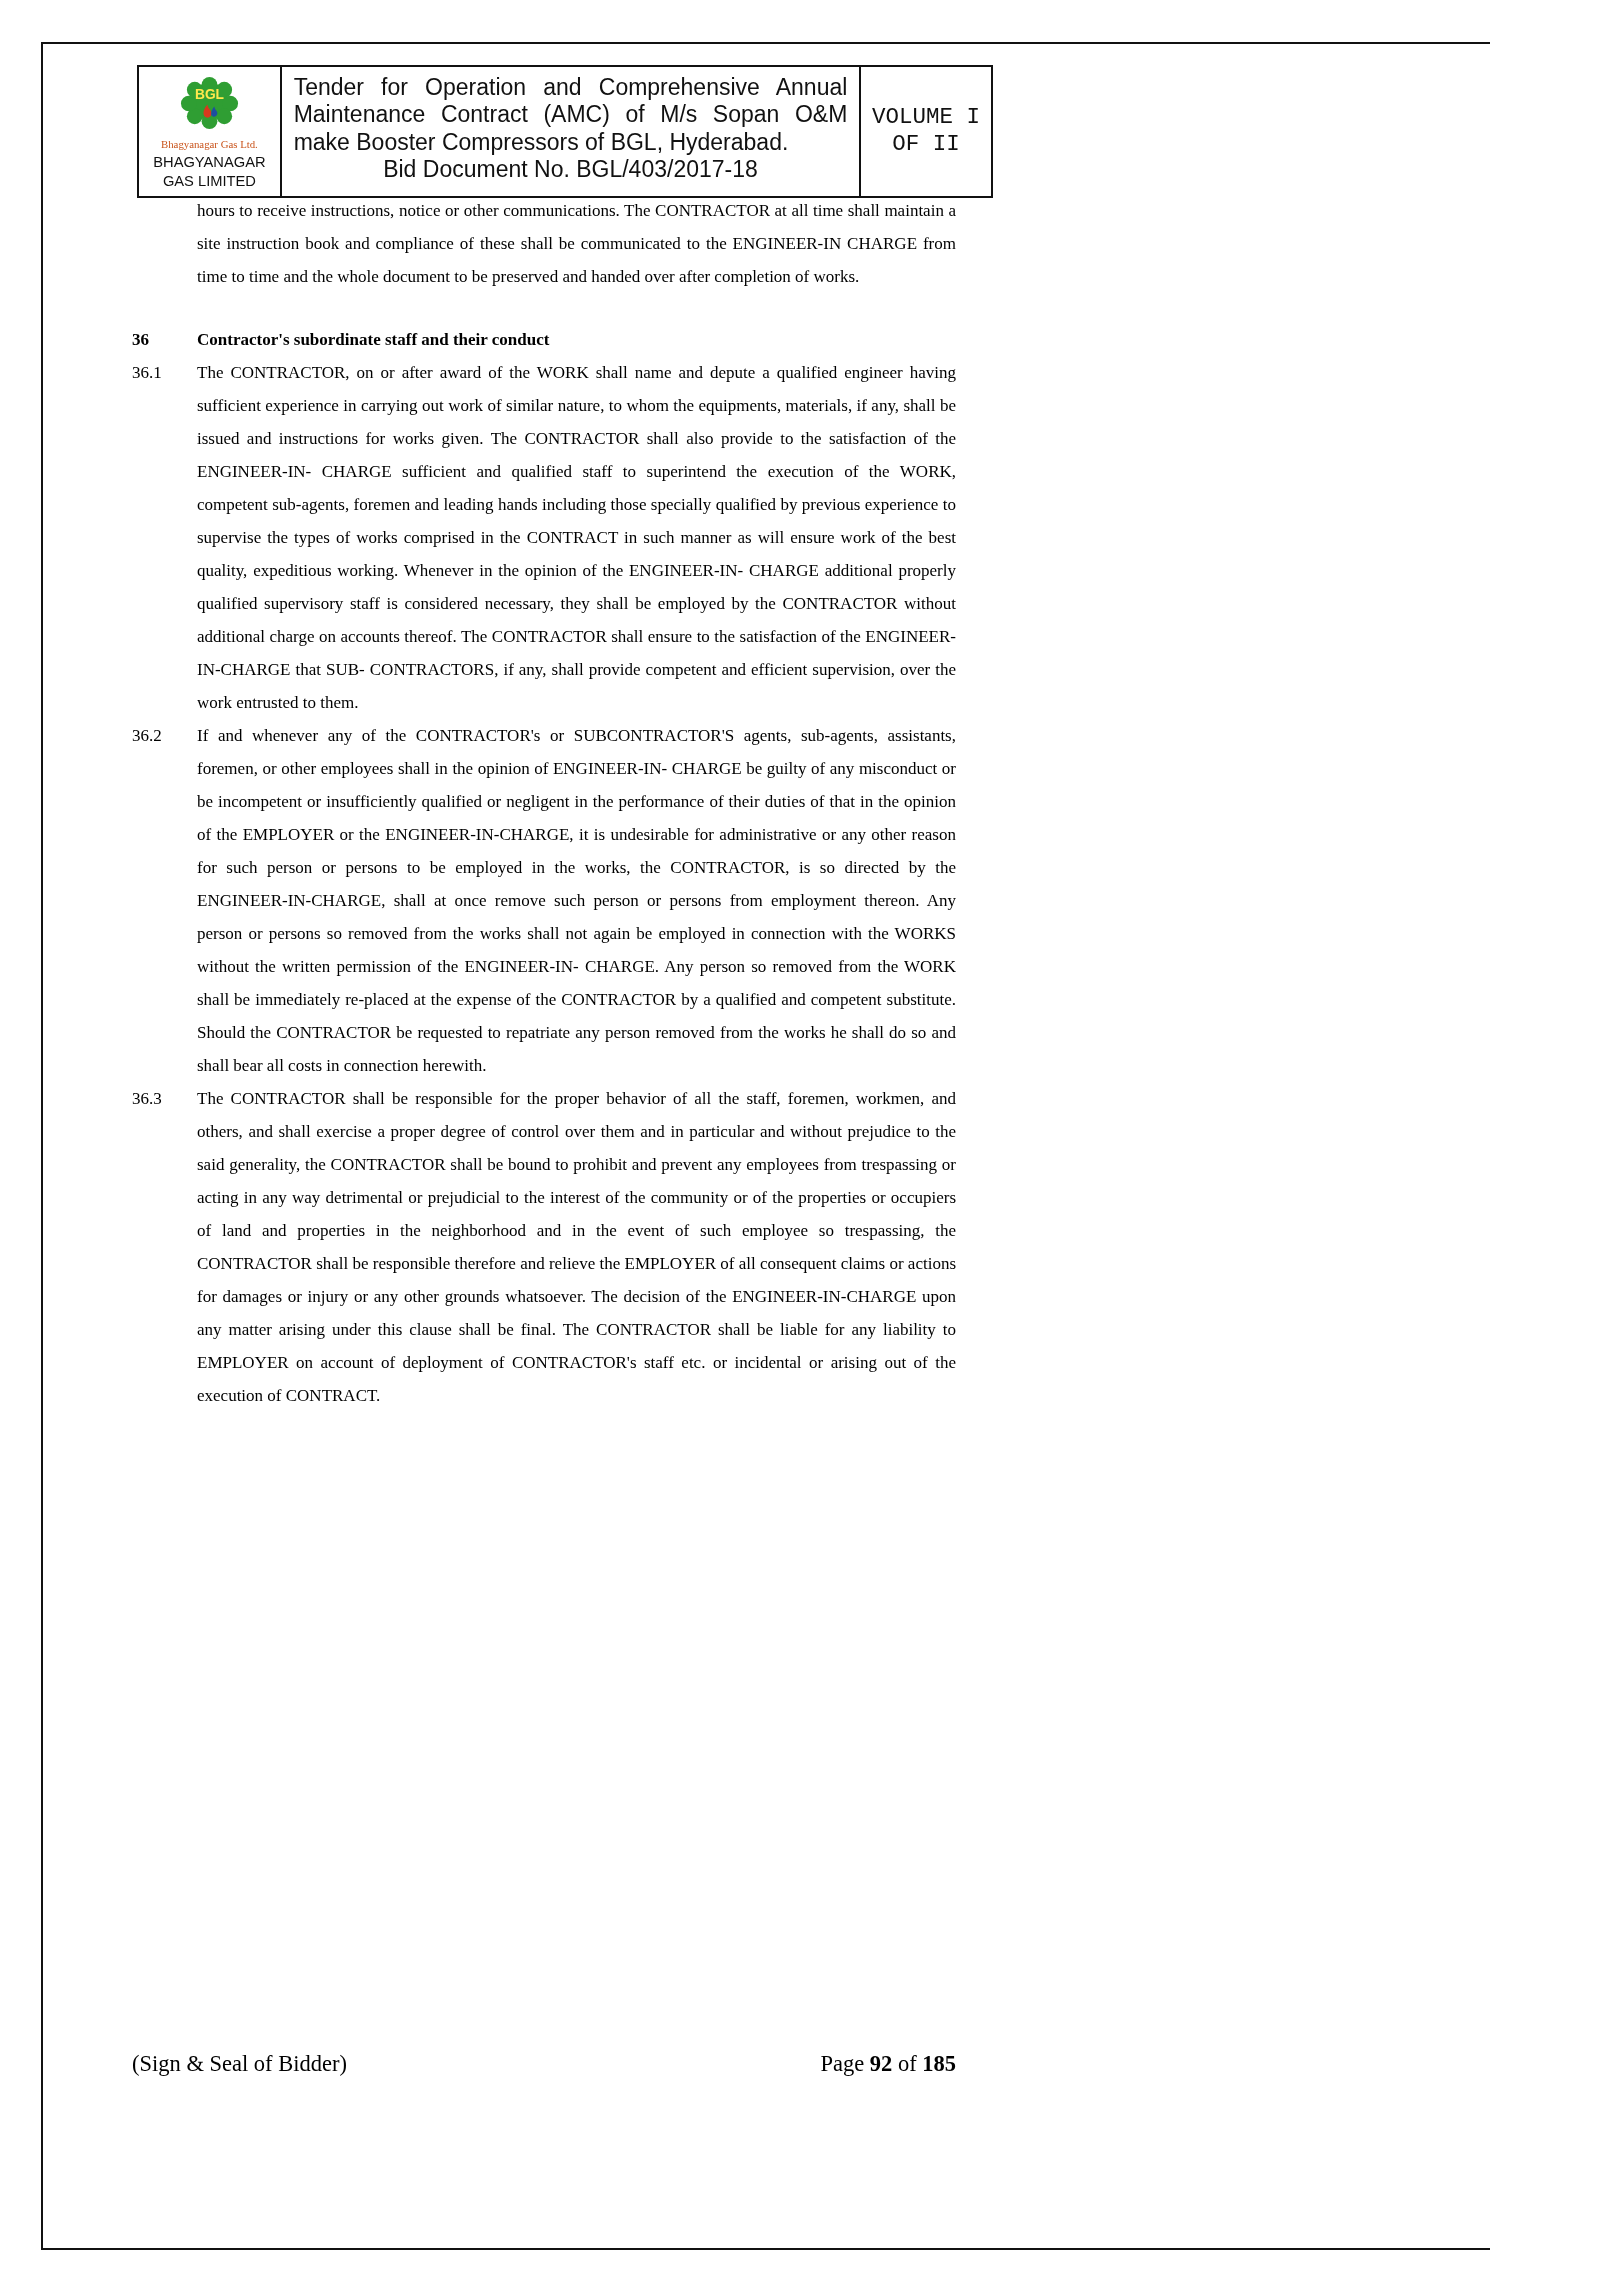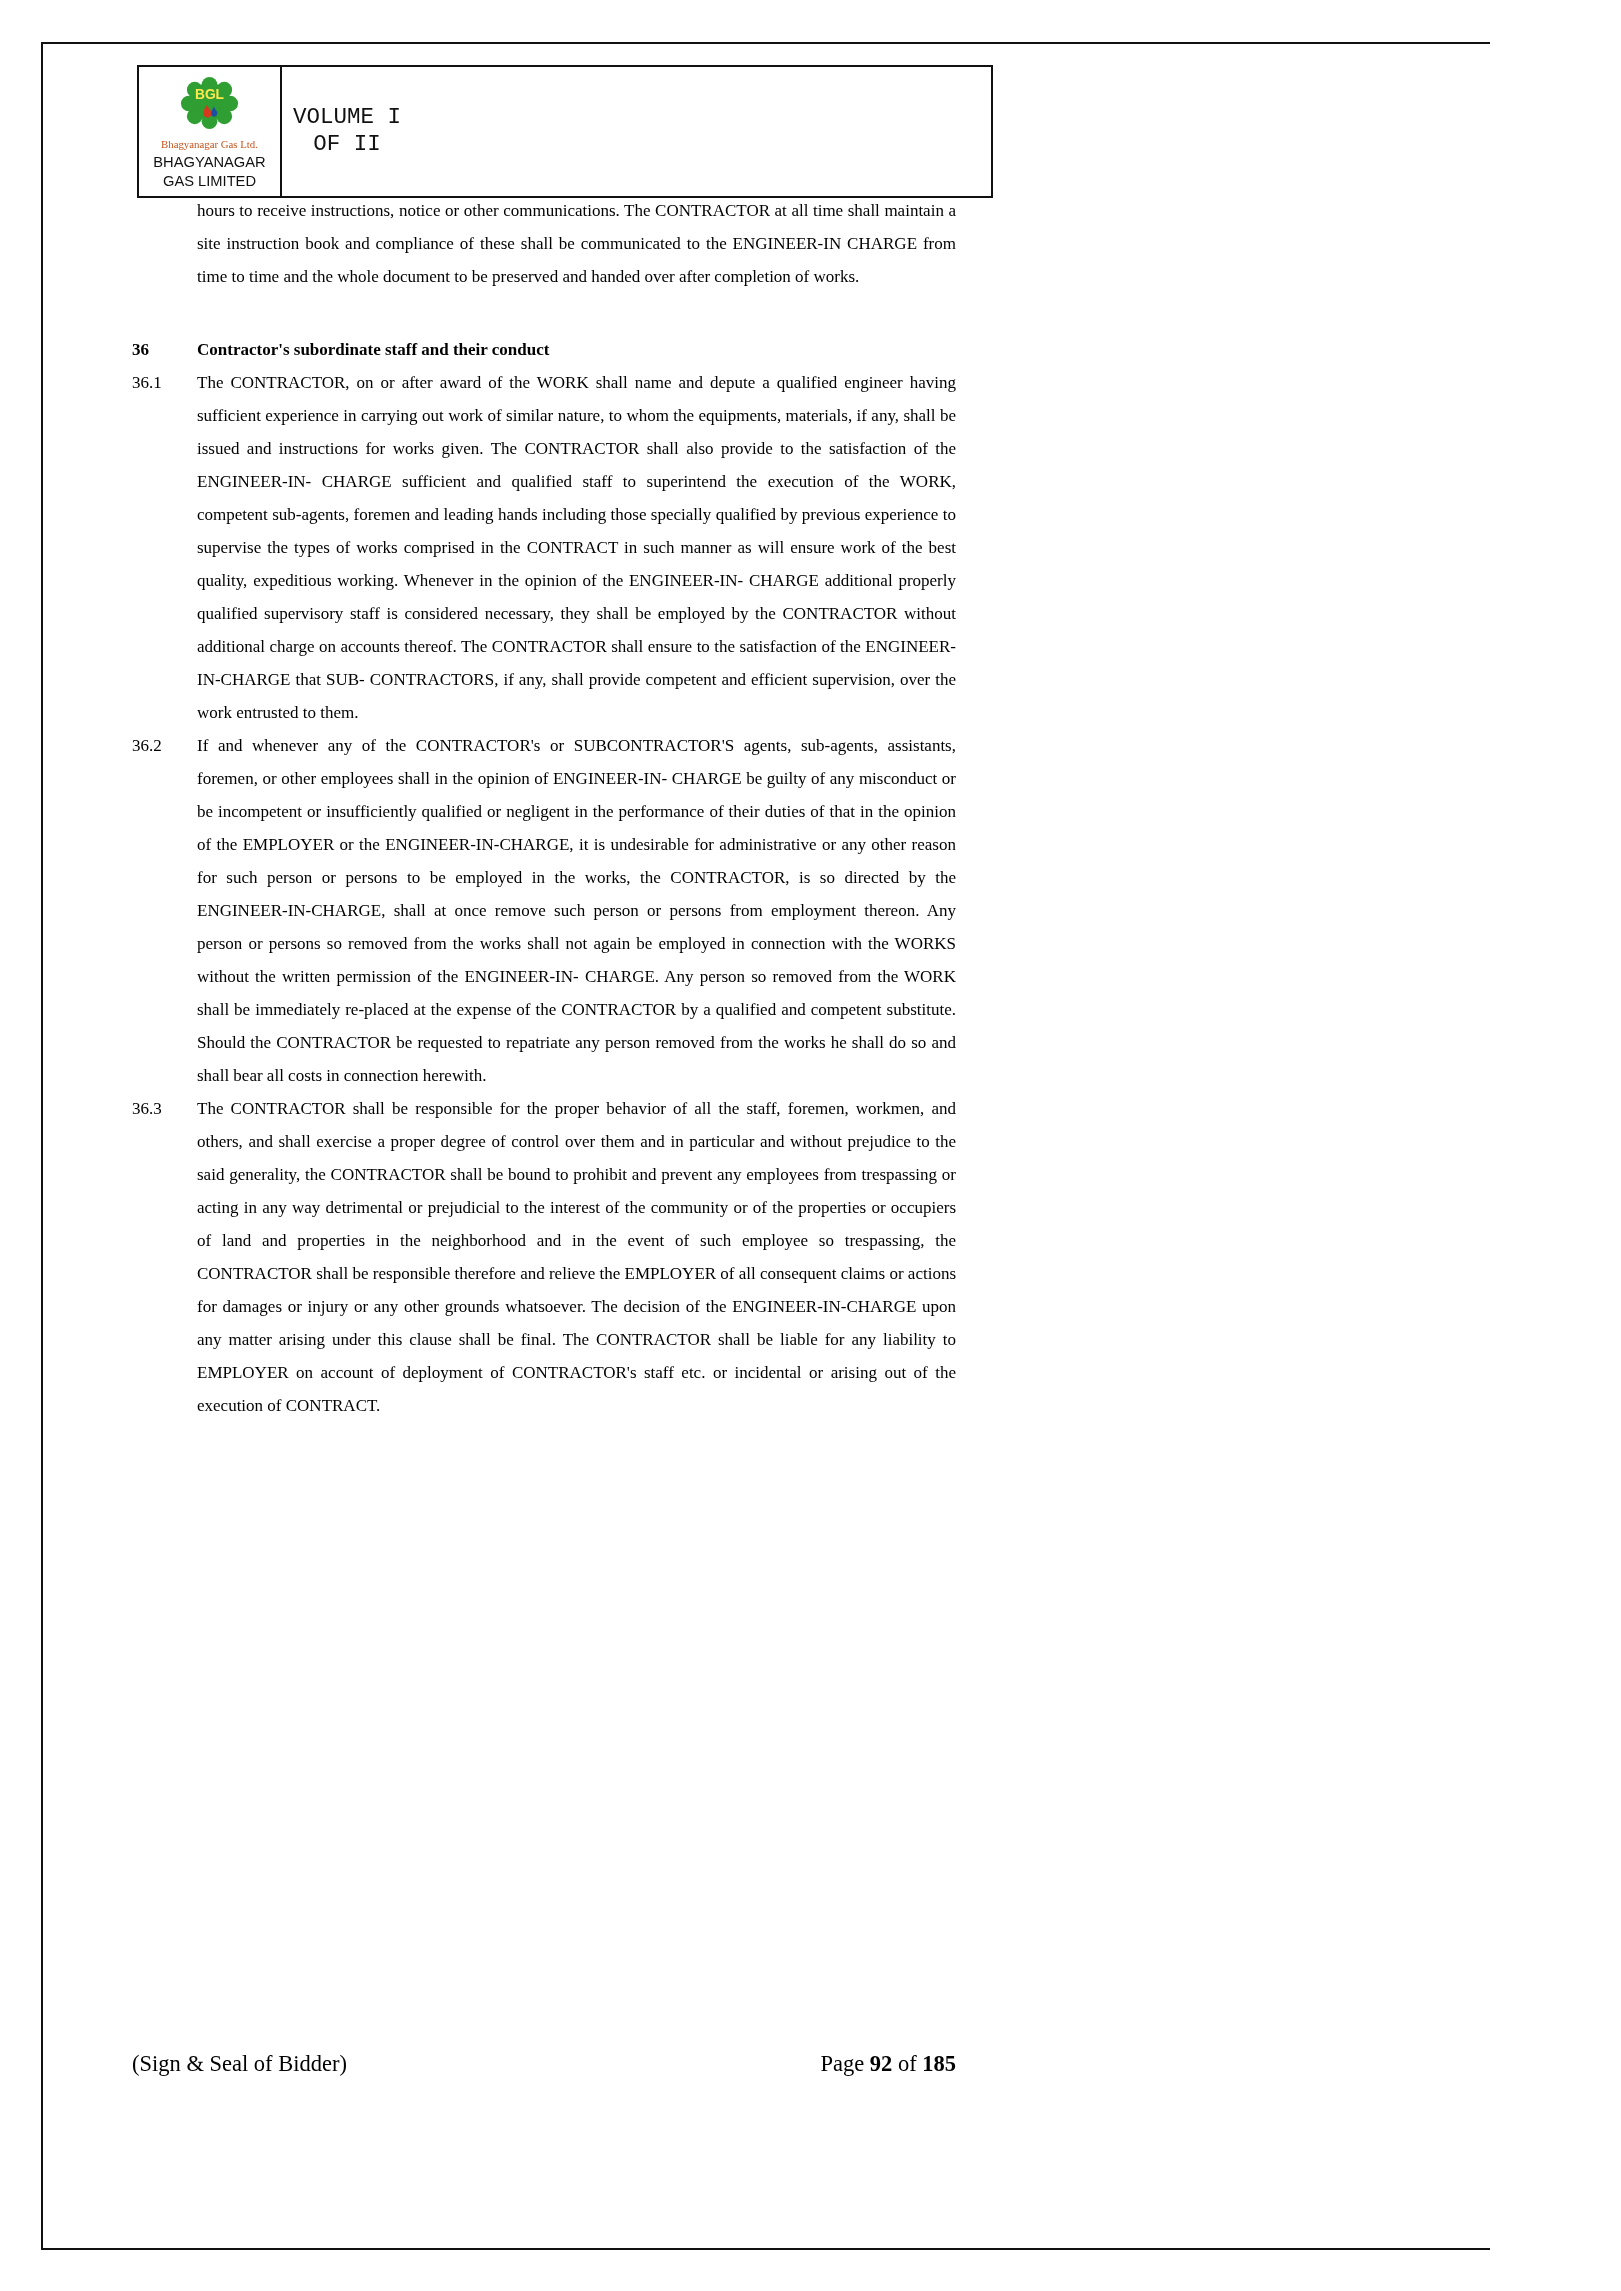--- a/index.html
+++ b/index.html
@@ -79,21 +79,21 @@
     line-height: 33px;
     color: #000;
   }
   .intro {
     margin-left: 65px;
     text-align: justify;
   }
   .clause { display: flex; }
   .clause .cnum { width: 65px; flex: none; }
   .clause .ctext { flex: 1; text-align: justify; }
-  .clause.heading { margin-top: 40px; font-weight: bold; }
+  .clause.heading { margin-top: 30px; font-weight: bold; }
   .clause.heading .ctext { text-align: left; }
   
   .footer {
     position: absolute;
     left: 132px; top: 2050px;
     width: 824px;
     display: flex;
     justify-content: space-between;
     font-size: 22.5px;
     line-height: 27.4px;
@@ -120,20 +120,24 @@
           <circle cx="14" cy="31" r="8"></circle>
           <circle cx="20" cy="17" r="8"></circle>
         </g>
         <text x="35" y="26" text-anchor="middle" font-family="Liberation Sans, sans-serif" font-size="14" font-weight="bold" fill="#ffe84d">BGL</text>
         <path d="M30 44 c-3 -4 1 -10 3 -12 c0 4 4 5 4 9 c0 4 -4 6 -7 3 z" fill="#d63a1e"></path>
         <path d="M37 43 c-1 -3 1 -7 3 -9 c0 3 3 4 3 7 c0 3 -4 5 -6 2 z" fill="#1d4fa0"></path>
       </svg>
       <div class="logo-sub">Bhagyanagar Gas Ltd.</div>
       <div class="org-name">BHAGYANAGAR GAS LIMITED</div>
     </div>
+    <div class="cell title-cell">
+      <div class="title-main">Tender for Operation and Comprehensive Annual Maintenance Contract (AMC) of M/s Sopan O&amp;M make Booster Compressors of BGL, Hyderabad.</div>
+      <div class="title-doc">Bid Document No. BGL/403/2017-18</div>
+    </div>
     <div class="cell volume-cell">
       <div>VOLUME I</div>
       <div>OF II</div>
     </div>
   </div>
 
   <div class="doc-body">
     <p class="intro">hours to receive instructions, notice or other communications. The CONTRACTOR at all time shall maintain a site instruction book and compliance of these shall be communicated to the ENGINEER-IN CHARGE from time to time and the whole document to be preserved and handed over after completion of works.</p>
 
     <div class="clause heading">

